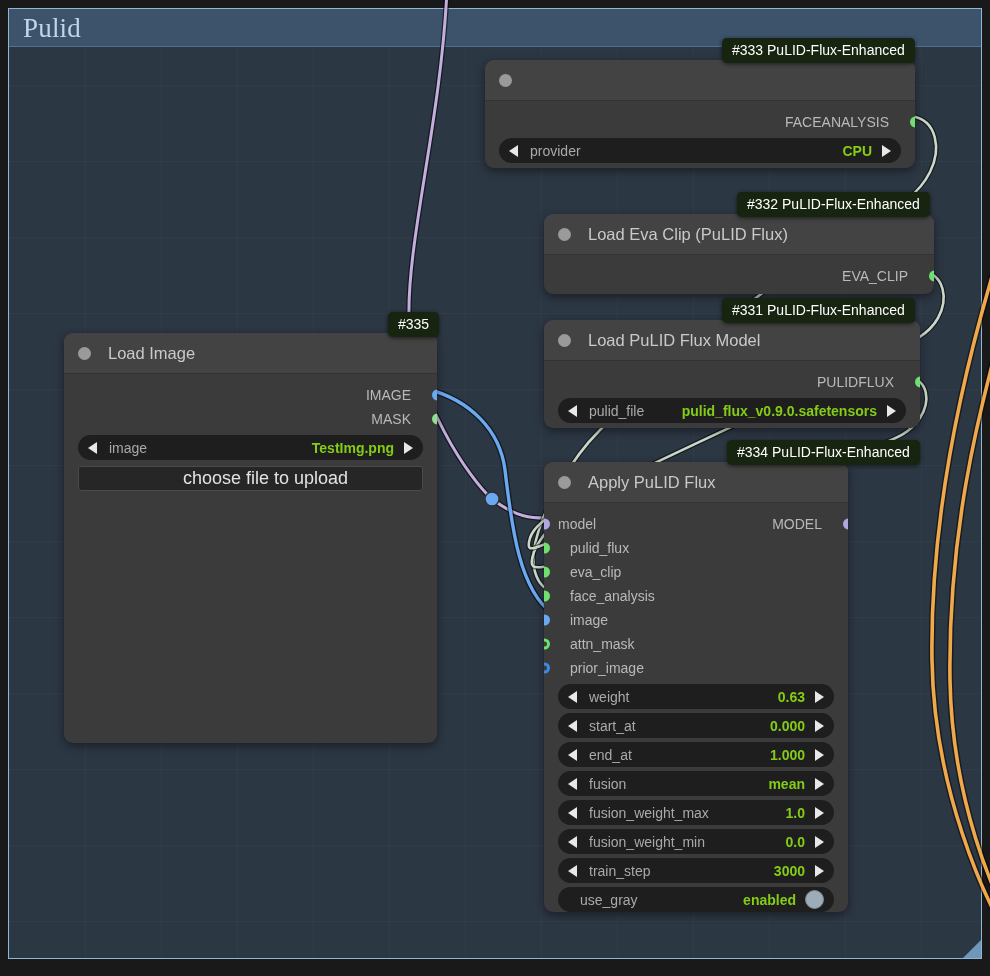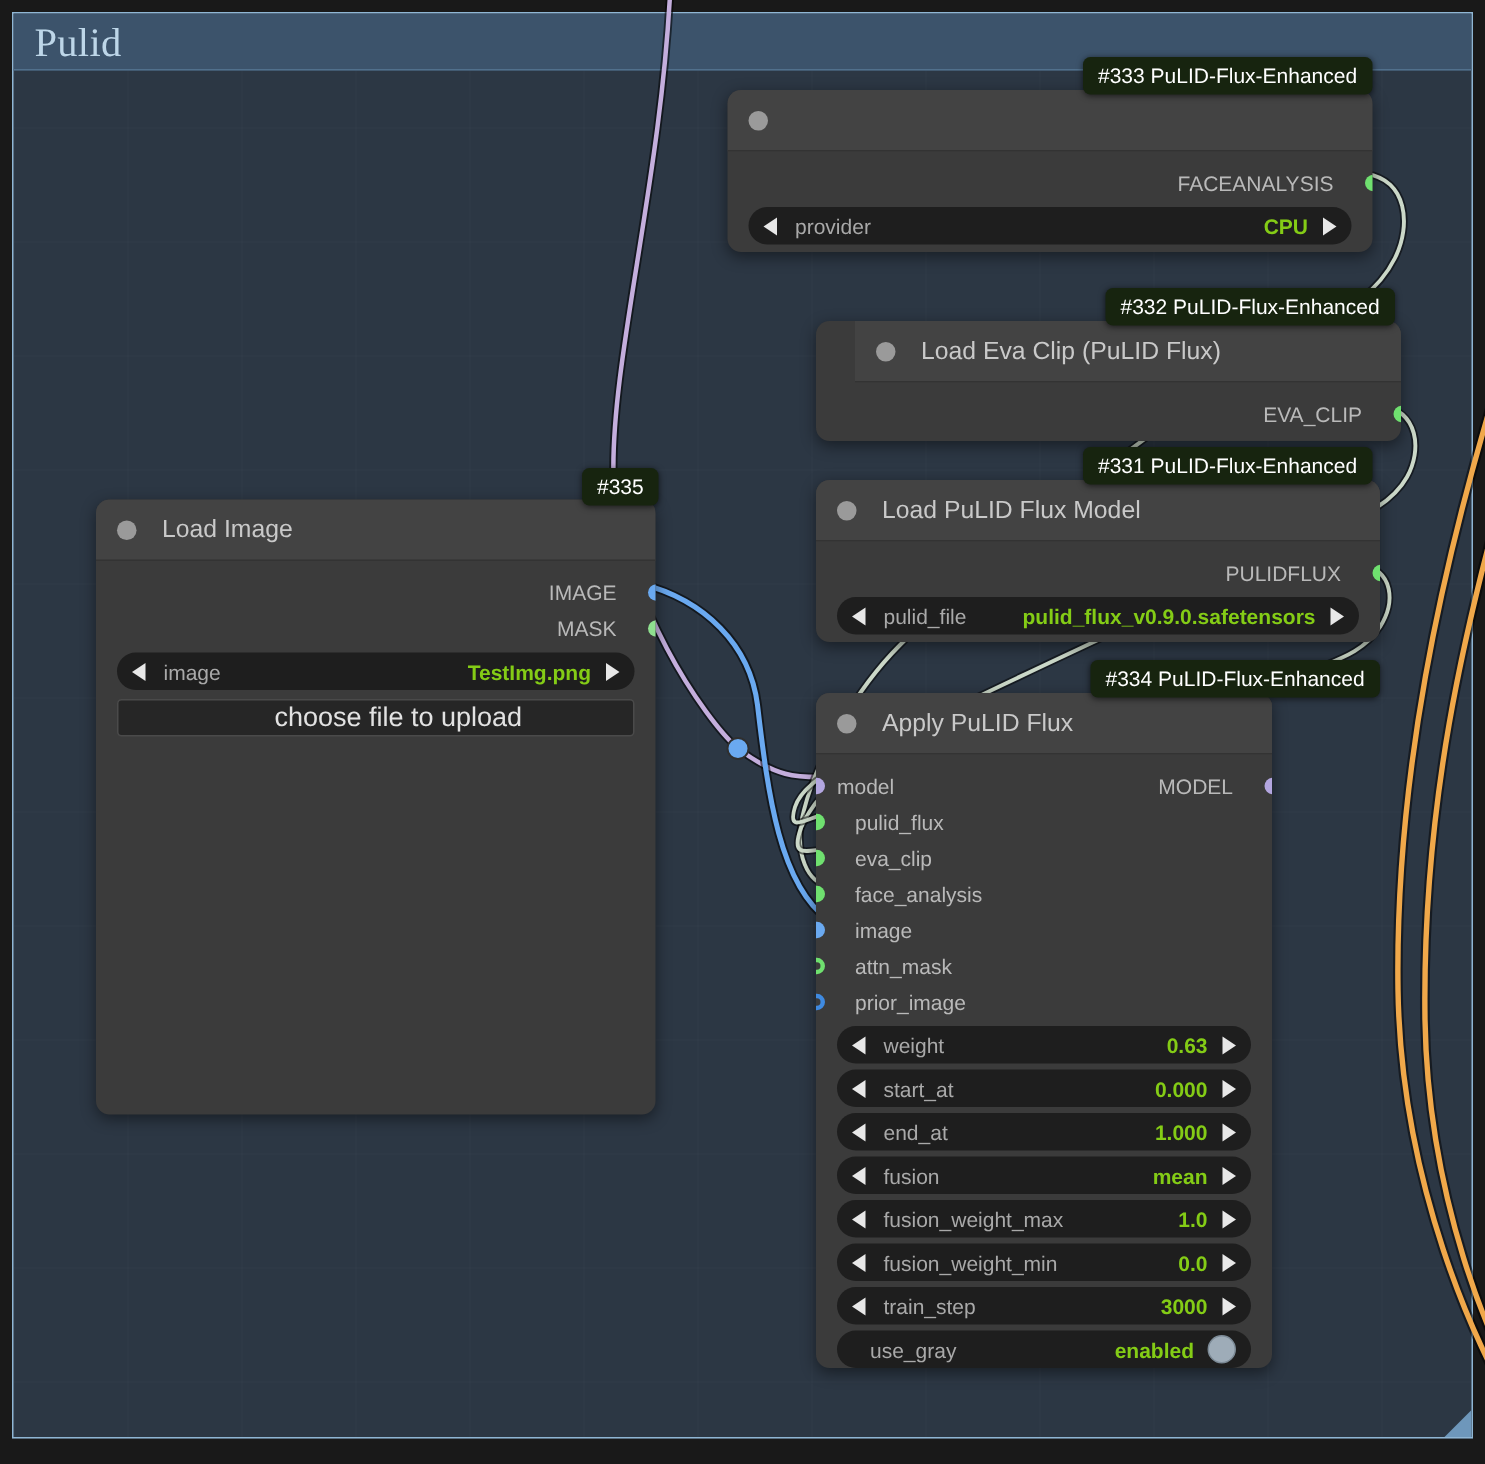--- a/index.html
+++ b/index.html
@@ -215,21 +215,21 @@
       <div class="widget">
         <div class="arrow left"></div>
         <div class="wlabel">provider</div>
         <div class="wvalue">CPU</div>
         <div class="arrow right"></div>
       </div>
     </div>
   </div>
 
   <div class="badge" style="left:737px;top:192px;">#332 PuLID-Flux-Enhanced</div>
-  <div class="node" style="left:544px;top:214px;width:390px;height:80px;padding-left:26px;">
+  <div class="node" style="left:544px;top:214px;width:390px;height:80px;">
     <div class="node-title">
       <div class="node-dot"></div>
       <div class="node-title-text">Load Eva Clip (PuLID Flux)</div>
     </div>
     <div class="node-body">
       <div class="slot slot-out">
         <div class="slot-label">EVA_CLIP</div>
         <div class="port right" style="background:#6fe06f;"></div>
       </div>
     </div>

